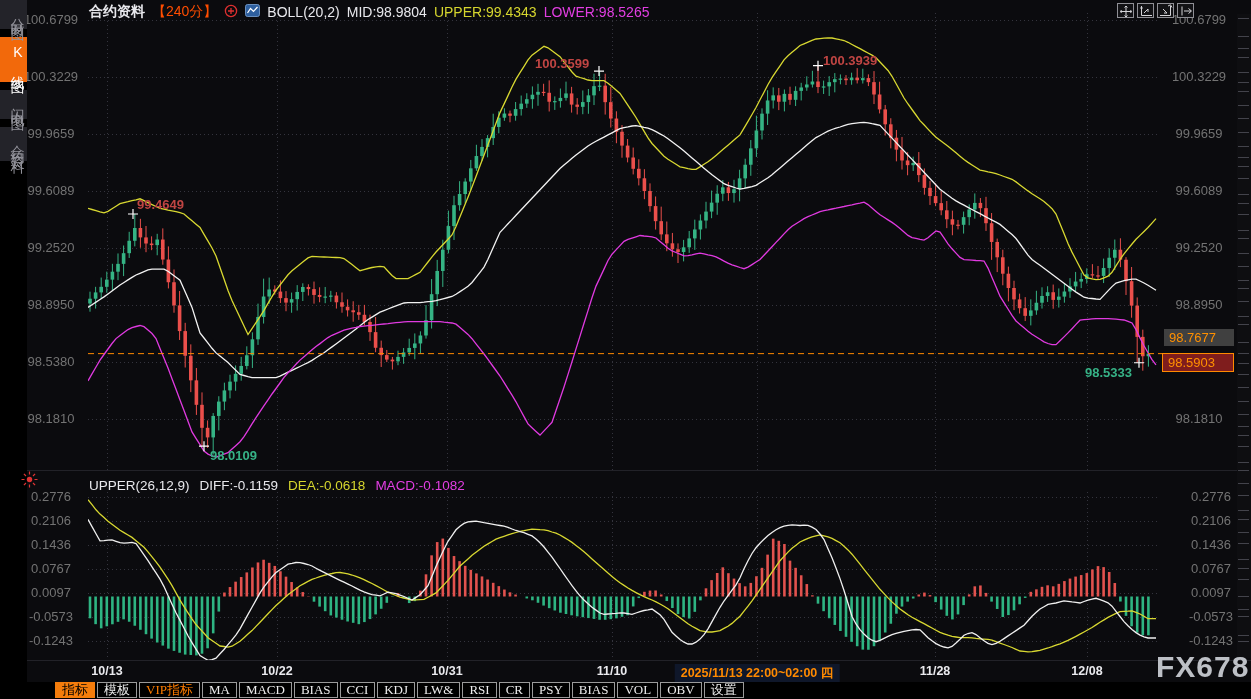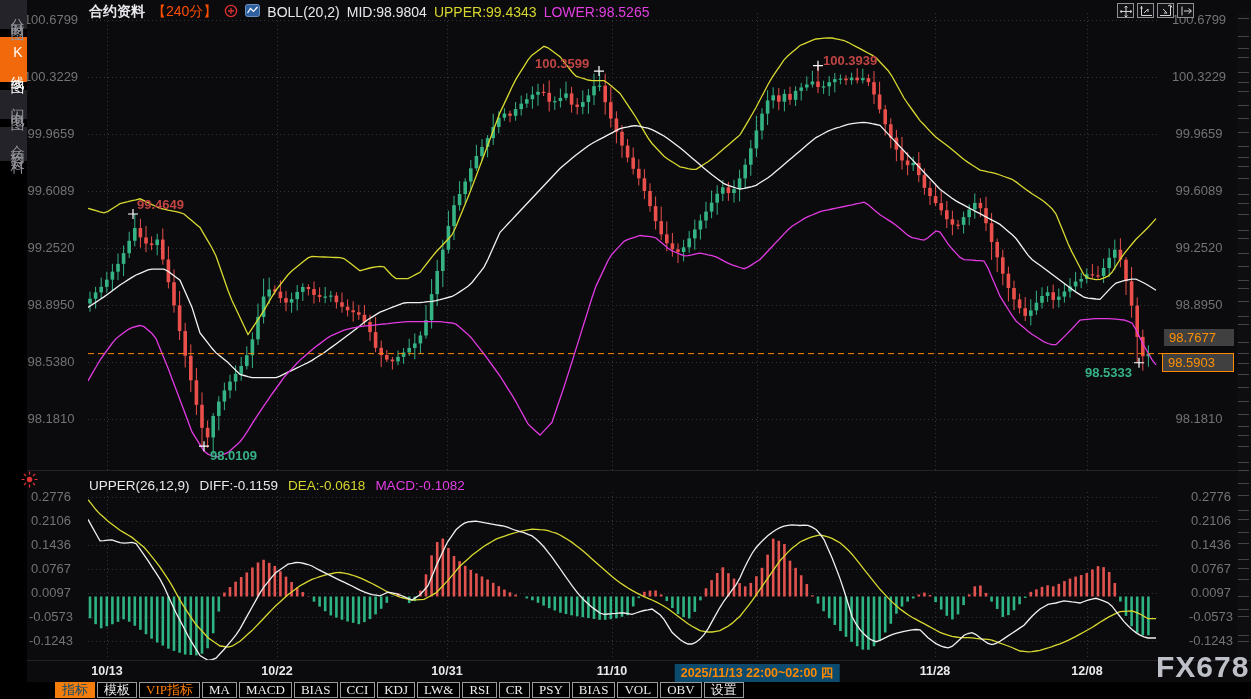--- a/index.html
+++ b/index.html
@@ -18,41 +18,41 @@
   #header .per{color:#ff4d00}
   .yel{color:#d6d62e}.mag{color:#e23ee2}.wht{color:#e8e8ec}
   #macdHeader{position:absolute;left:89px;top:477px;height:16px;display:flex;gap:10px;align-items:center;
       font-size:13.5px;color:#e8e8ec;white-space:nowrap;z-index:5}
   
   #toolbar{position:absolute;left:1117px;top:3px;display:flex;gap:3px;z-index:6}
   .tbtn{width:17px;height:15px;border:1px solid #8f8f95;background:#121215;display:flex;align-items:center;justify-content:center;cursor:pointer}
   
   .tick{position:absolute;width:70px;text-align:center;font-size:13px;color:#737373;z-index:3}
   .xdate{position:absolute;top:664px;transform:translateX(-50%);font-size:12.5px;font-weight:bold;color:#eaeaee;z-index:3;white-space:nowrap}
-  .xdate.hl{background:#0c4a6e;color:#ff8a00;padding:1px 6px;font-weight:bold}
+  .xdate.hl{background:#0f172a;color:#ff8a00;padding:1px 6px;font-weight:bold}
   #periodLabel{position:absolute;left:76px;top:692px;color:#84cc16;font-size:13px;font-weight:normal;z-index:4;cursor:pointer}
   #periodLabel .arr{font-size:10px}
   
   #tagPrev{position:absolute;left:1164px;top:329px;width:70px;height:17px;background:#404040;color:#ff9000;
       font-size:13px;line-height:17px;padding-left:5px;z-index:4}
-  #tagLast{position:absolute;left:1162px;top:353px;width:72px;height:19px;border:1px solid #ff8a00;background:#404040;
+  #tagLast{position:absolute;left:1162px;top:353px;width:72px;height:19px;border:1px solid #ff8a00;background:#7f1d1d;
       color:#ff9000;font-size:13px;line-height:17px;padding-left:5px;z-index:4}
   
   .ann{position:absolute;font-size:13px;font-weight:bold;z-index:3;white-space:nowrap}
   
   #watermark{position:absolute;left:1156px;top:650px;font-size:30px;font-weight:bold;color:#c7cad0;
       letter-spacing:1px;z-index:5;opacity:.95}
   
   #scrollstrip{position:absolute;left:1237px;top:14px;width:14px;height:644px;background:#0e0e11;z-index:2;cursor:pointer}
   .grip{position:absolute;left:1px;width:11px;height:1px;background:#43434b}
   
   #tabs{position:absolute;left:0;bottom:0;width:1251px;height:17px;background:#000;display:flex;gap:2px;
       padding-left:55px;z-index:6;font-family:"Liberation Serif","DejaVu Serif",serif;font-size:13px}
   .tab{border:1px solid #9a9a9a;color:#ececec;height:16px;line-height:14px;padding:0 6px;cursor:pointer;white-space:nowrap}
-  .tab.active{background:#f57d0c;border-color:#f57d0c;color:#0c4a6e}
+  .tab.active{background:#f57d0c;border-color:#f57d0c;color:#000000}
   .tab.vip{color:#ff7d00}
   #macdIcon{position:absolute;left:20px;top:470px;z-index:5;cursor:pointer}
 </style>
 </head>
 <body>
 
 <div id="app">
   <svg id="gfx" width="1251" height="699">
       <defs>
         <clipPath id="mclip">

